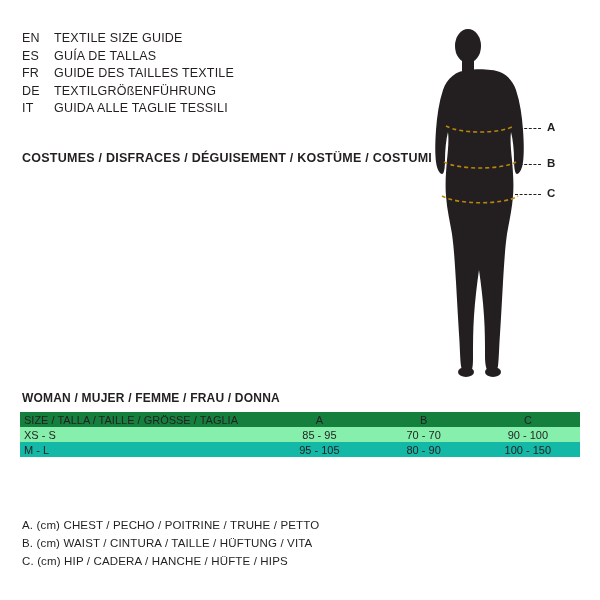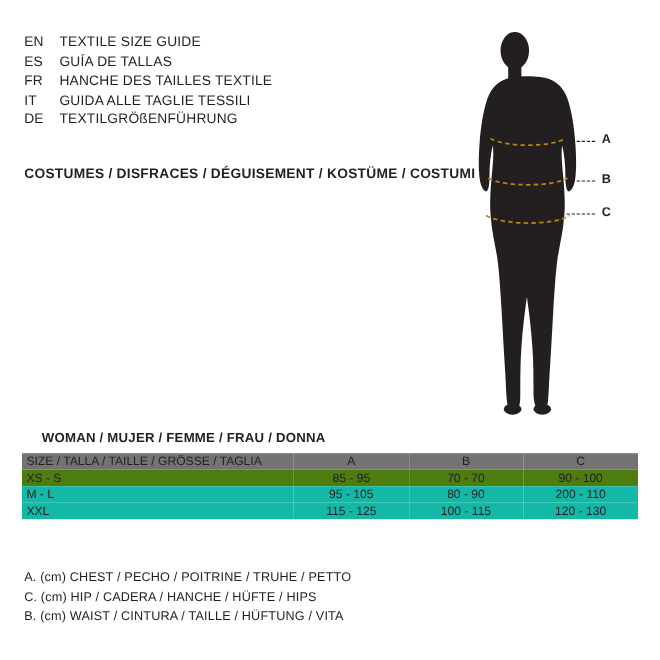--- a/index.html
+++ b/index.html
@@ -89,21 +89,20 @@
   .dash-c { left: 115px; top: 176px; width: 26px; }
 
   
   .woman-title {
     position: absolute;
     left: 22px;
     top: 391px;
     font-size: 12px;
     font-weight: bold;
     letter-spacing: 0.2px;
-    margin-left: 16px;
   }
 
   .size-table {
     position: absolute;
     left: 20px;
     top: 412px;
     width: 560px;
     border-collapse: collapse;
     font-size: 11px;
   }
@@ -119,27 +118,27 @@
     text-align: left;
     padding-left: 4px;
     width: 245px;
   }
   .size-table th.val,
   .size-table td.val {
     text-align: center;
     width: 105px;
   }
   .size-table tr.head {
-    background: #737373;
+    background: #15803d;
   }
   .size-table tr.shade {
     background: #14b8a6;
   }
   .size-table tr.plain {
-    background: #4d7c0f;
+    background: #86efac;
   }
 
   
   .legend {
     position: absolute;
     left: 22px;
     top: 516px;
     font-size: 11.5px;
     line-height: 18px;
     letter-spacing: 0.15px;
@@ -155,29 +154,29 @@
     <div class="lang-row">
       <span class="lang-code">EN</span>
       <span class="lang-text">TEXTILE SIZE GUIDE</span>
     </div>
     <div class="lang-row">
       <span class="lang-code">ES</span>
       <span class="lang-text">GUÍA DE TALLAS</span>
     </div>
     <div class="lang-row">
       <span class="lang-code">FR</span>
-      <span class="lang-text">HANCHE DES TAILLES TEXTILE</span>
+      <span class="lang-text">GUIDE DES TAILLES TEXTILE</span>
+    </div>
+    <div class="lang-row">
+      <span class="lang-code">DE</span>
+      <span class="lang-text">TEXTILGRÖßENFÜHRUNG</span>
     </div>
     <div class="lang-row">
       <span class="lang-code">IT</span>
       <span class="lang-text">GUIDA ALLE TAGLIE TESSILI</span>
-    </div>
-    <div class="lang-row">
-      <span class="lang-code">DE</span>
-      <span class="lang-text">TEXTILGRÖßENFÜHRUNG</span>
     </div>
   </div>
 
   <div class="costumes-line">COSTUMES / DISFRACES / DÉGUISEMENT / KOSTÜME / COSTUMI</div>
 
   <div class="figure-area">
     <svg class="figure-svg" width="190" height="360" viewBox="0 0 190 360">
       <g fill="#231f20">
 
         <ellipse cx="68" cy="28" rx="13" ry="17"></ellipse>
@@ -252,30 +251,24 @@
       <tr class="plain">
         <td class="lbl">XS - S</td>
         <td class="val">85 - 95</td>
         <td class="val">70 - 70</td>
         <td class="val">90 - 100</td>
       </tr>
       <tr class="shade">
         <td class="lbl">M - L</td>
         <td class="val">95 - 105</td>
         <td class="val">80 - 90</td>
-        <td class="val">200 - 110</td>
-      </tr>
-      <tr class="shade">
-        <td class="lbl">XXL</td>
-        <td class="val">115 - 125</td>
-        <td class="val">100 - 115</td>
-        <td class="val">120 - 130</td>
+        <td class="val">100 - 150</td>
       </tr>
     </tbody>
   </table>
 
   <div class="legend">
     <div>A. (cm) CHEST / PECHO / POITRINE / TRUHE / PETTO</div>
+    <div>B. (cm) WAIST / CINTURA / TAILLE / HÜFTUNG / VITA</div>
     <div>C. (cm) HIP / CADERA / HANCHE / HÜFTE / HIPS</div>
-    <div>B. (cm) WAIST / CINTURA / TAILLE / HÜFTUNG / VITA</div>
   </div>
 
 </div>
 
 </body></html>

